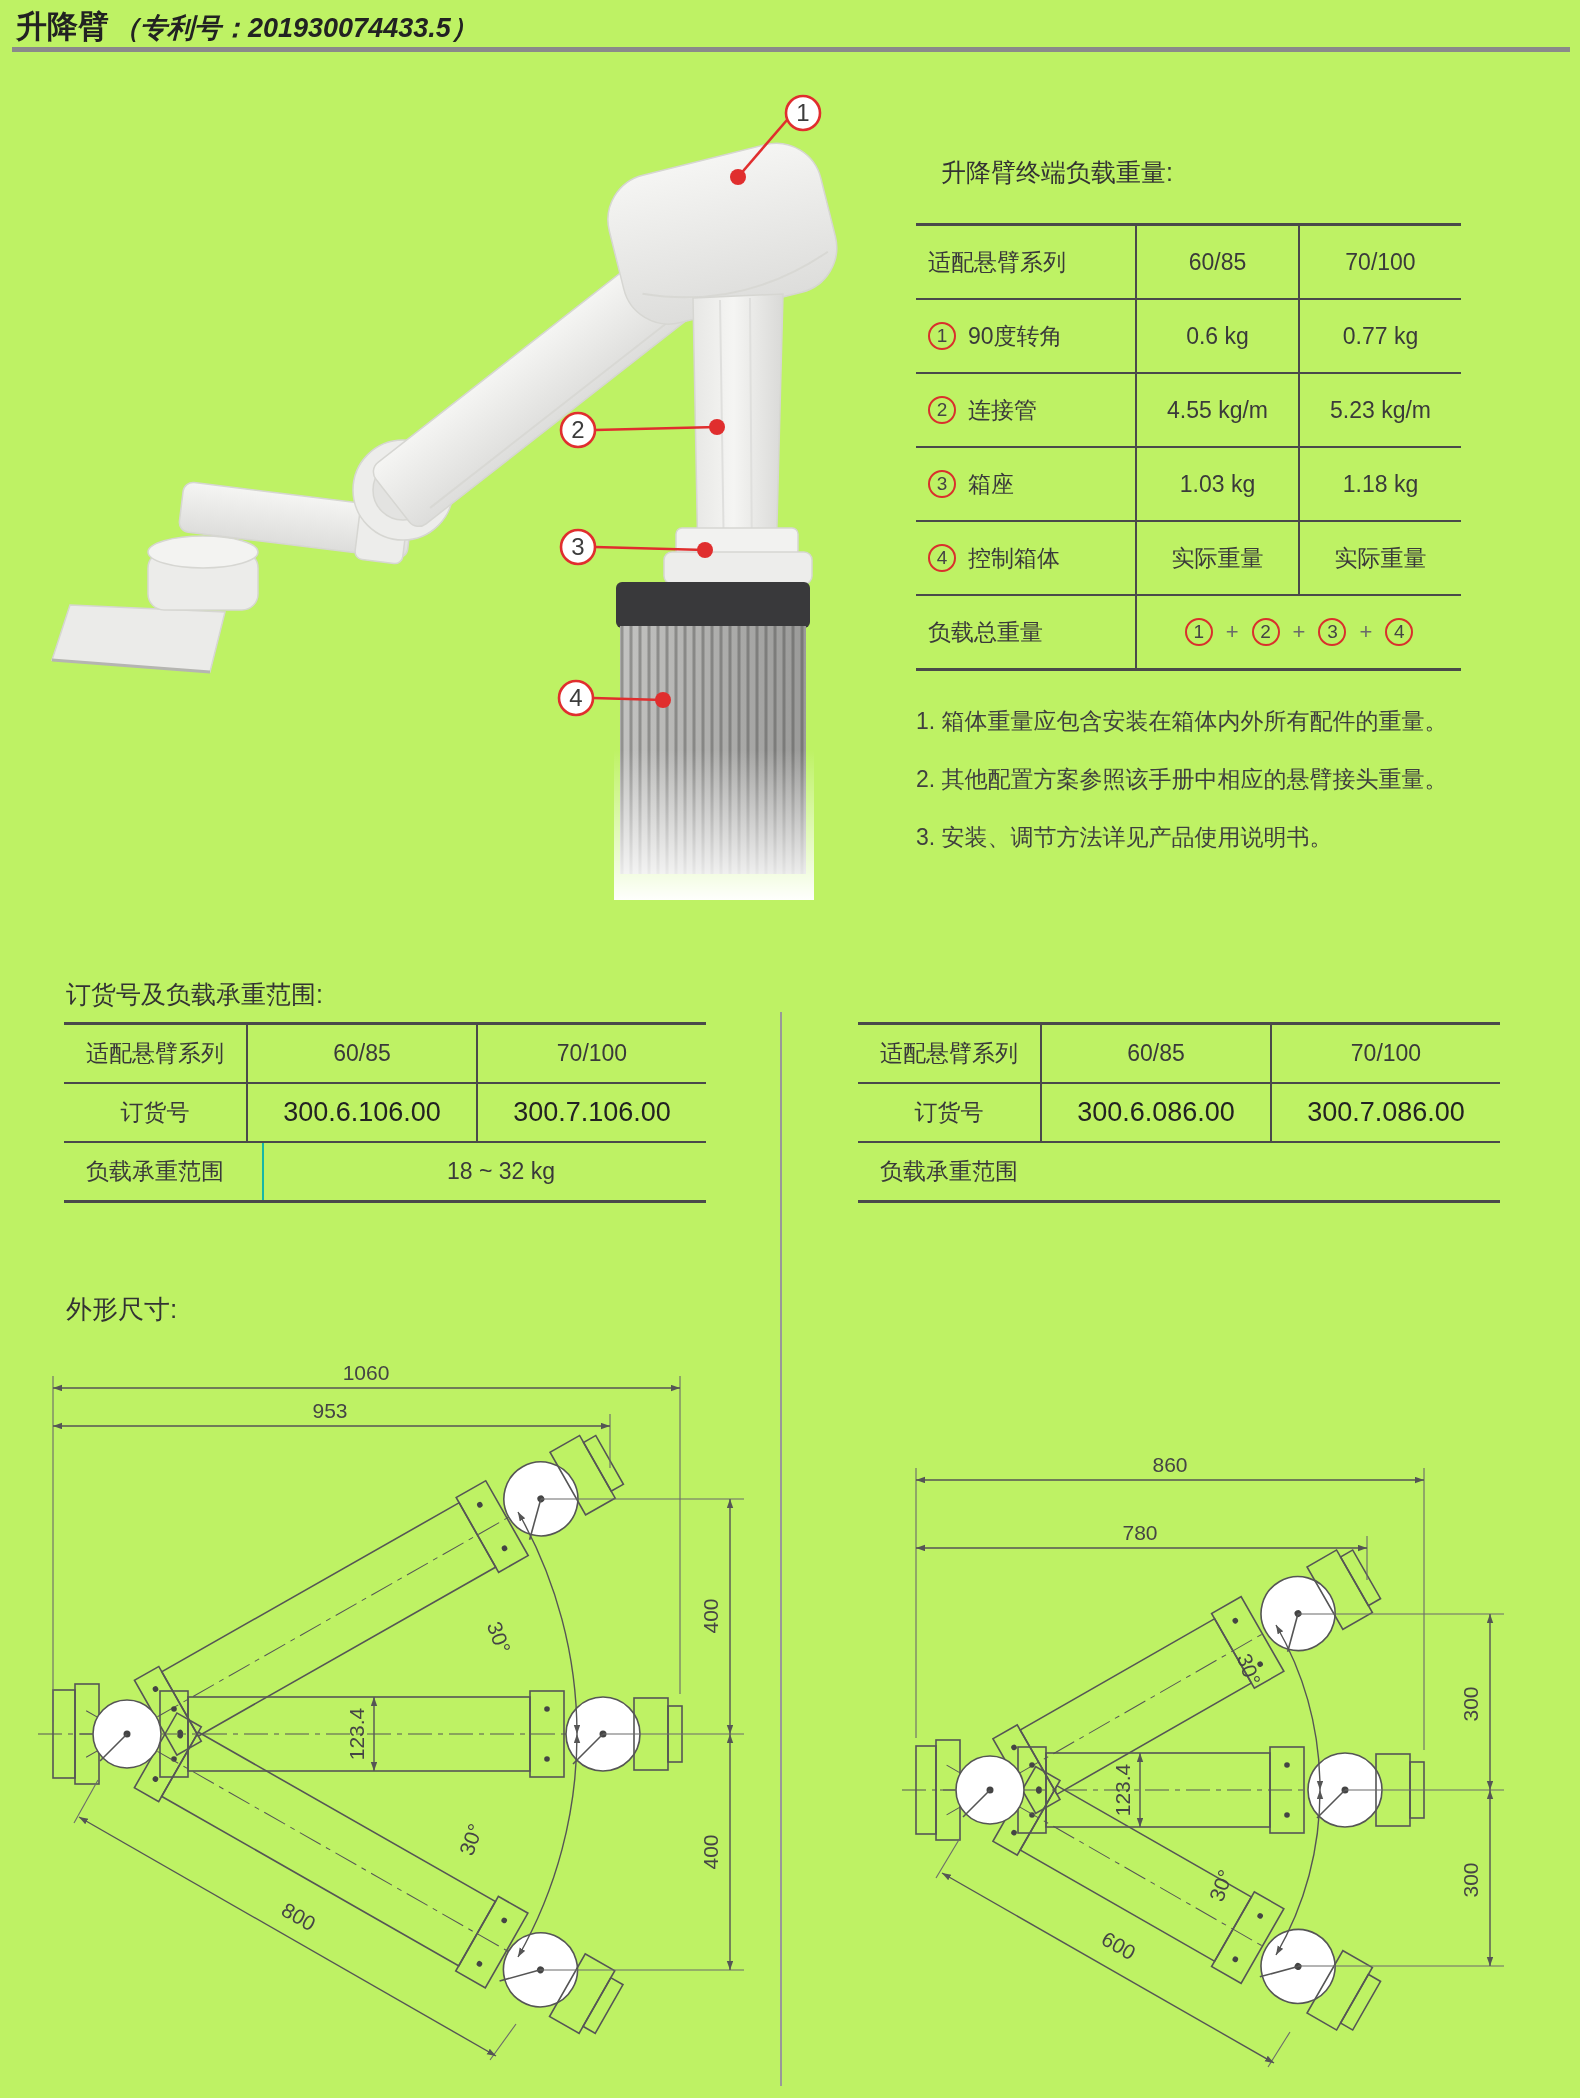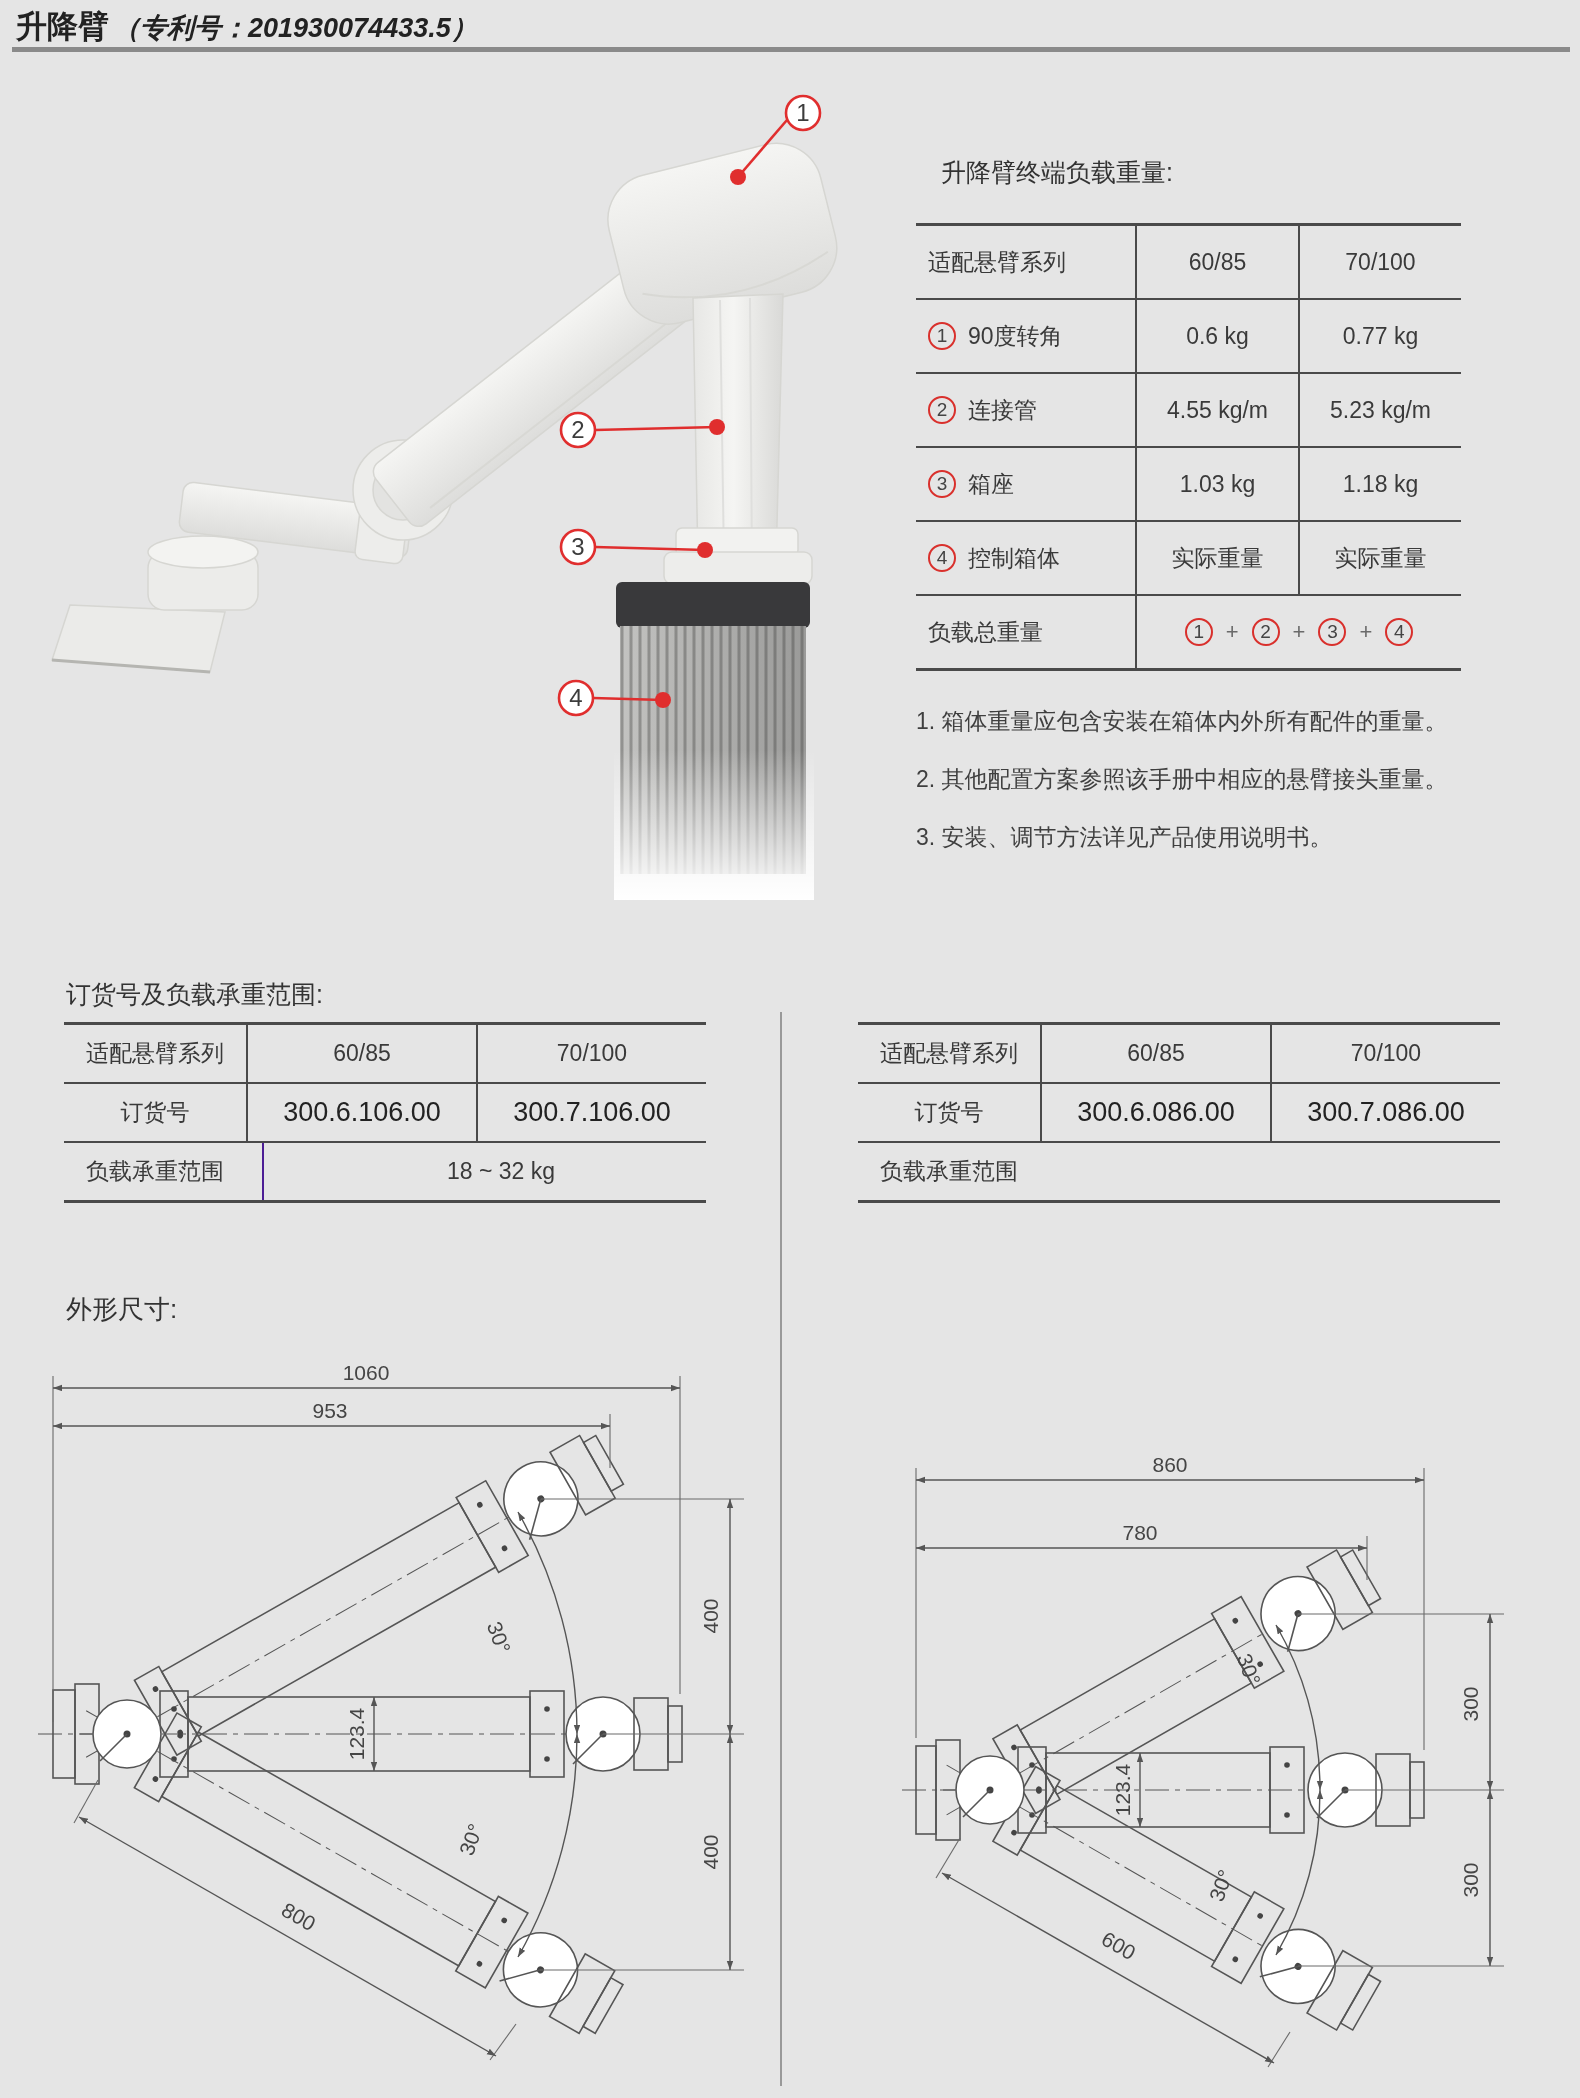--- a/index.html
+++ b/index.html
@@ -1,16 +1,16 @@
 <!DOCTYPE html>
 <html><head>
 <meta charset="utf-8">
 <style>
   html,body{margin:0;padding:0;background:#fff;}
-  .page{position:relative;width:1580px;height:2098px;background:#e5e5e5;overflow:hidden;
+  .page{position:relative;width:1580px;height:2098px;background:#bef264;overflow:hidden;
         font-family:"Liberation Sans",sans-serif;color:#333;}
   
   .header{position:absolute;left:16px;top:6px;width:1550px;white-space:nowrap;}
   .h-title{font-size:31px;font-weight:bold;color:#222;}
   .h-patent{font-size:27px;font-weight:bold;font-style:italic;color:#222;margin-left:4px;}
   .header-rule{position:absolute;left:12px;top:47px;width:1558px;height:5px;background:#8a8a8a;}
   
   .lt-title{position:absolute;left:941px;top:156px;font-size:25px;color:#333;}
   .ltable{position:absolute;left:916px;top:223px;width:545px;border-top:3px solid #4a4a4a;border-bottom:3px solid #4a4a4a;}
   .lrow{display:grid;grid-template-columns:219px 163px 163px;height:72px;border-bottom:2px solid #4a4a4a;}
@@ -26,21 +26,21 @@
   .notes{position:absolute;left:916px;top:692px;width:660px;}
   .note{height:58px;display:flex;align-items:center;font-size:23px;color:#3f3f3f;white-space:nowrap;}
   
   .order-title{position:absolute;left:66px;top:958px;font-size:25px;color:#333;margin-top:20px;}
   .otable{position:absolute;width:642px;border-top:3px solid #4a4a4a;border-bottom:3px solid #4a4a4a;}
   .orow{display:grid;grid-template-columns:182px 230px 230px;height:57px;border-bottom:2px solid #4a4a4a;}
   .orow:last-child{border-bottom:none;gap:16px;}
   .oc{display:flex;align-items:center;justify-content:center;font-size:23px;color:#3a3a3a;}
   .oc.v{border-left:2px solid #4a4a4a;}
   .oc.num{font-weight:normal;font-size:27px;color:#222;}
-  .oc.merged{grid-column:2/4;border-left:2px solid #4c1d95;}
+  .oc.merged{grid-column:2/4;border-left:2px solid #14b8a6;}
   .divider{position:absolute;left:780px;top:1012px;width:2px;height:1074px;background:#999;}
   .dims-title{position:absolute;left:66px;top:1292px;font-size:26px;color:#333;}
   
   svg{position:absolute;}
   svg text{font-family:"Liberation Sans",sans-serif;fill:#454545;font-size:21px;}
   .ln{stroke:#555;stroke-width:1.6;fill:none;}
   .lnf{stroke:#555;stroke-width:1.6;fill:#fff;}
   .dim{stroke:#555;stroke-width:1.4;fill:none;}
   .thin{stroke:#6a6a6a;stroke-width:1.1;fill:none;}
   .cl{stroke:#555;stroke-width:1;fill:none;stroke-dasharray:24 6 5 6;}

